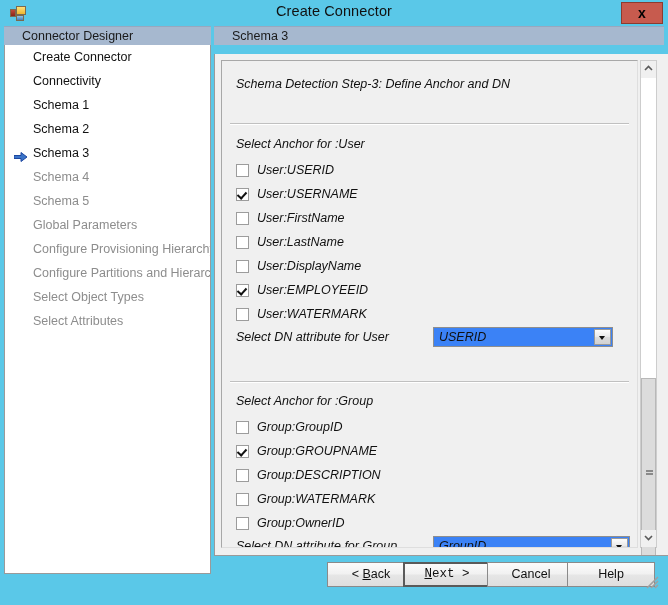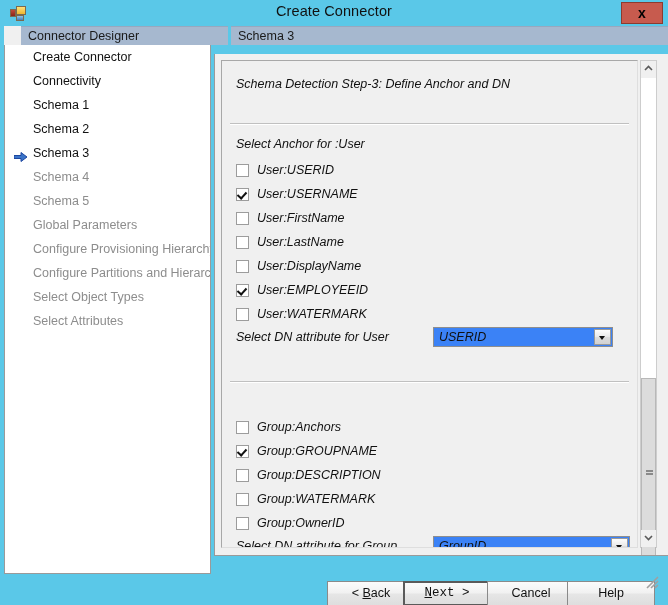--- a/index.html
+++ b/index.html
@@ -85,25 +85,24 @@
   }
   .panel-header {
     position: absolute;
     left: 0; top: 0;
     height: 19px;
     background: #a6b8cf;
     border-top: 1px solid #97a8bf;
     box-sizing: border-box;
     font-size: 12.5px;
     color: #1a1a1a;
-    padding-left: 7px;
+    padding-left: 18px;
     line-height: 18px;
     white-space: nowrap;
     overflow: hidden;
-    margin-left: 17px;
   }
   .left-panel .panel-header { width: 207px; }
 
   .nav-list {
     position: absolute;
     left: 0; top: 19px;
     width: 207px;
     height: 529px;
     background: #ffffff;
     border: 1px solid #9a9a9a;
@@ -334,21 +333,20 @@
     width: 88px;
     height: 25px;
     background: linear-gradient(180deg,#fbfbfb 0%,#f1f1f1 48%,#e6e6e6 52%,#dedede 100%);
     border: 1px solid #8a8a8a;
     box-sizing: border-box;
     font-size: 12.5px;
     color: #111111;
     text-align: center;
     line-height: 23px;
     cursor: pointer;
-    margin-top: 19px;
   }
   .btn.default {
     border: 2px solid #5a5a5a;
     line-height: 21px;
     font-family: Liberation Mono, monospace;
   }
   .btn u { text-decoration: underline; }
   .btn-back { left: 323px; }
   .btn-next { left: 399px; }
   .btn-cancel { left: 483px; text-align: center; }
@@ -465,24 +463,25 @@
         </div>
 
         <div class="dn-label" style="top:269px;">Select DN attribute for User</div>
         <div class="combo" style="left:211px; top:266px; width:180px;">
           <span class="combo-value">USERID</span>
           <span class="combo-arrow"></span>
         </div>
 
         <div class="divider d2"></div>
 
+        <div class="section-label group-lbl">Select Anchor for :Group</div>
 
         <div class="cb-row" style="top:357px;">
           <span class="cb-box"></span>
-          <span class="cb-label">Group:Anchors</span>
+          <span class="cb-label">Group:GroupID</span>
         </div>
         <div class="cb-row" style="top:381px;">
           <span class="cb-box checked"></span>
           <span class="cb-label">Group:GROUPNAME</span>
         </div>
         <div class="cb-row" style="top:405px;">
           <span class="cb-box"></span>
           <span class="cb-label">Group:DESCRIPTION</span>
         </div>
         <div class="cb-row" style="top:429px;">

